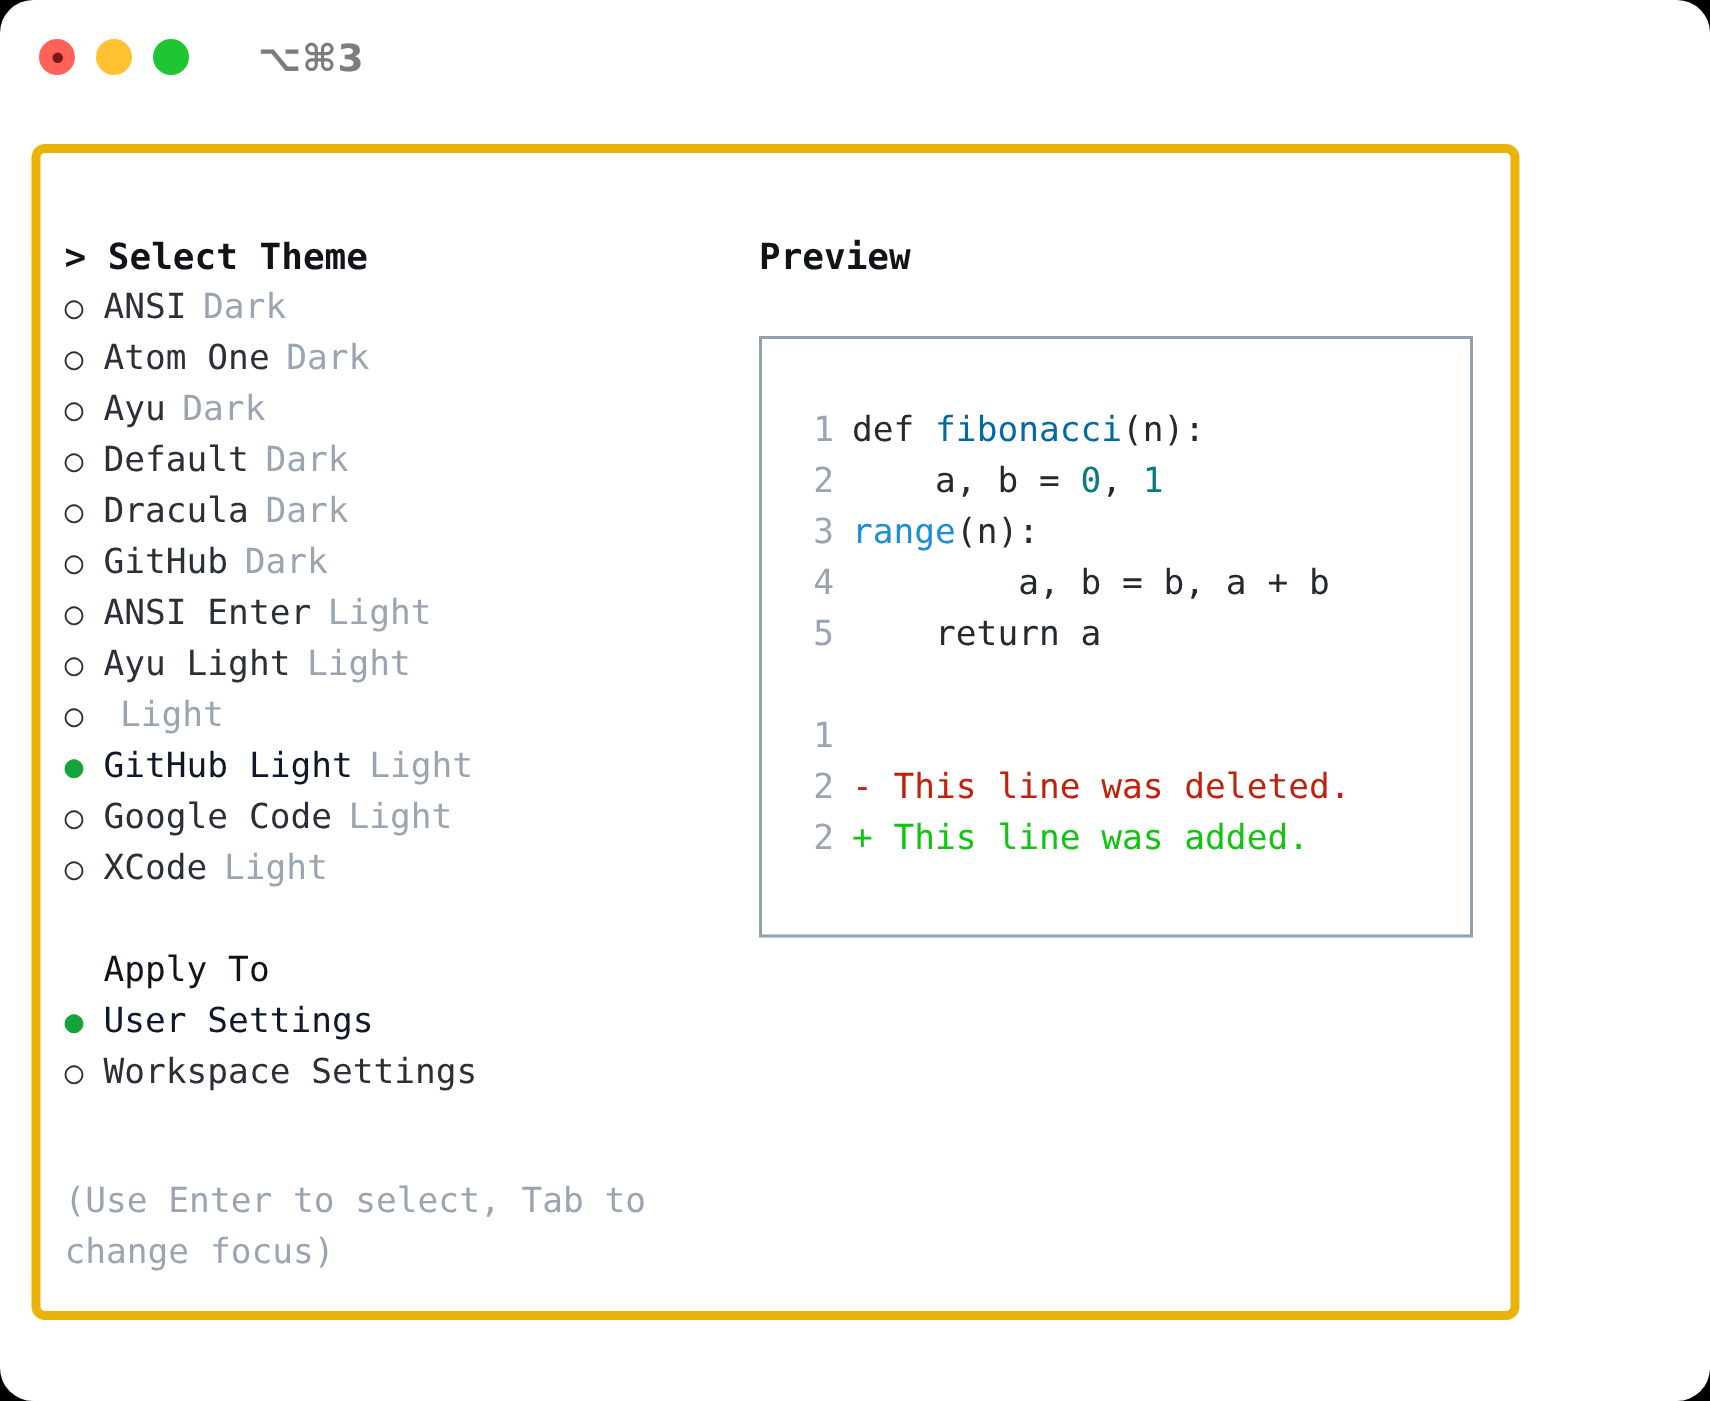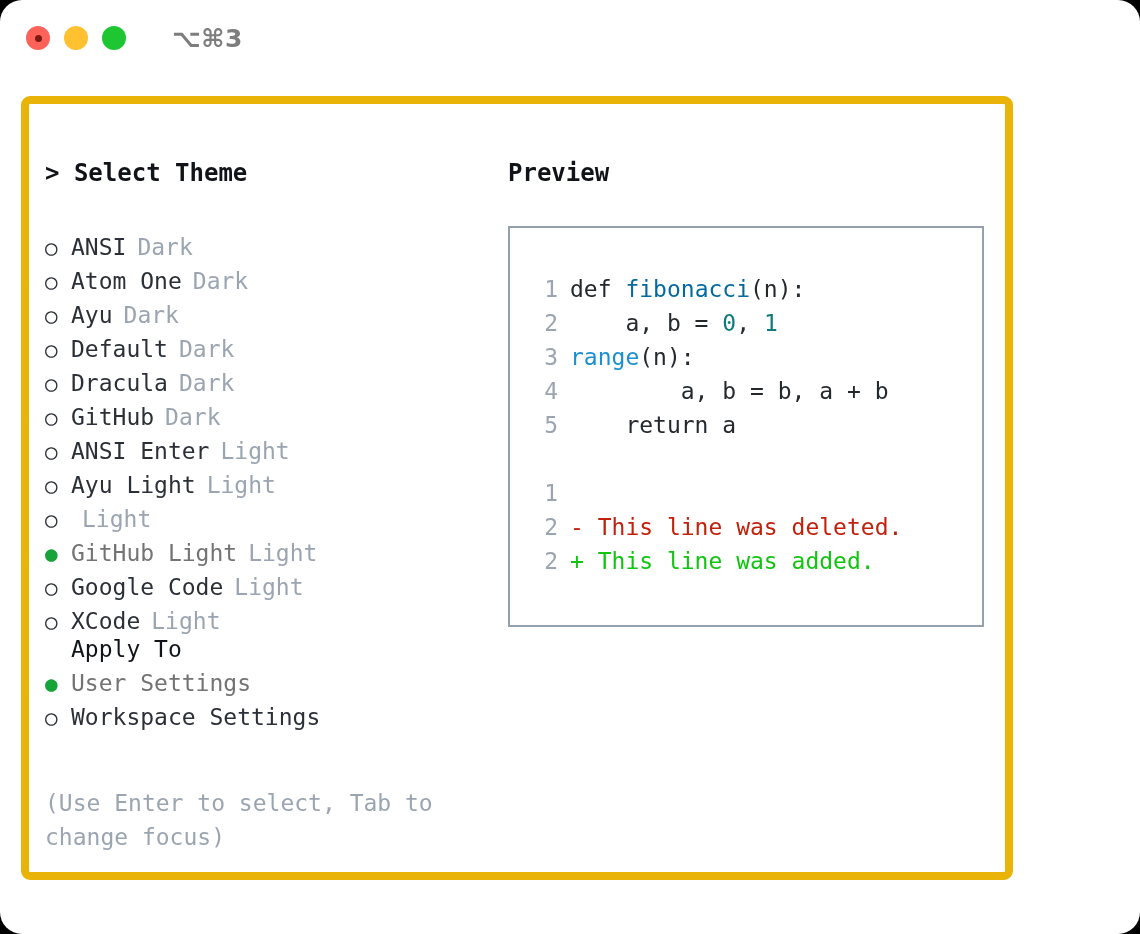--- a/index.html
+++ b/index.html
@@ -71,21 +71,21 @@
     font-family: "DejaVu Sans", "Liberation Sans", sans-serif;
   }
 
   
   .panel {
     position: absolute;
     left: 21px;
     top: 96px;
     width: 992px;
     height: 784px;
-    border: 8px solid #eab308;
+    border: 6px solid #eab308;
     border-radius: 9px;
     box-sizing: border-box;
     background: #ffffff;
   }
 
   .columns {
     position: absolute;
     left: 0;
     top: 0;
     width: 100%;
@@ -117,25 +117,24 @@
   }
   .bullet {
     width: 26px;
     flex: 0 0 26px;
     font-size: 21px;
     color: #2b3038;
     line-height: 34px;
   }
   .opt-row.selected .bullet { color: #16a339; }
   .opt-label { color: #2b3038; }
-  .opt-row.selected .opt-label { color: #737373; }
+  .opt-row.selected .opt-label { color: #0f172a; }
   .opt-tag {
     color: #9aa5b1;
     margin-left: 11px;
-    margin-top: 40px;
   }
 
   .apply-head {
     margin-top: 34px;
     font-size: 23px;
     color: #101418;
     line-height: 34px;
     padding-left: 26px;
     white-space: pre;
   }

